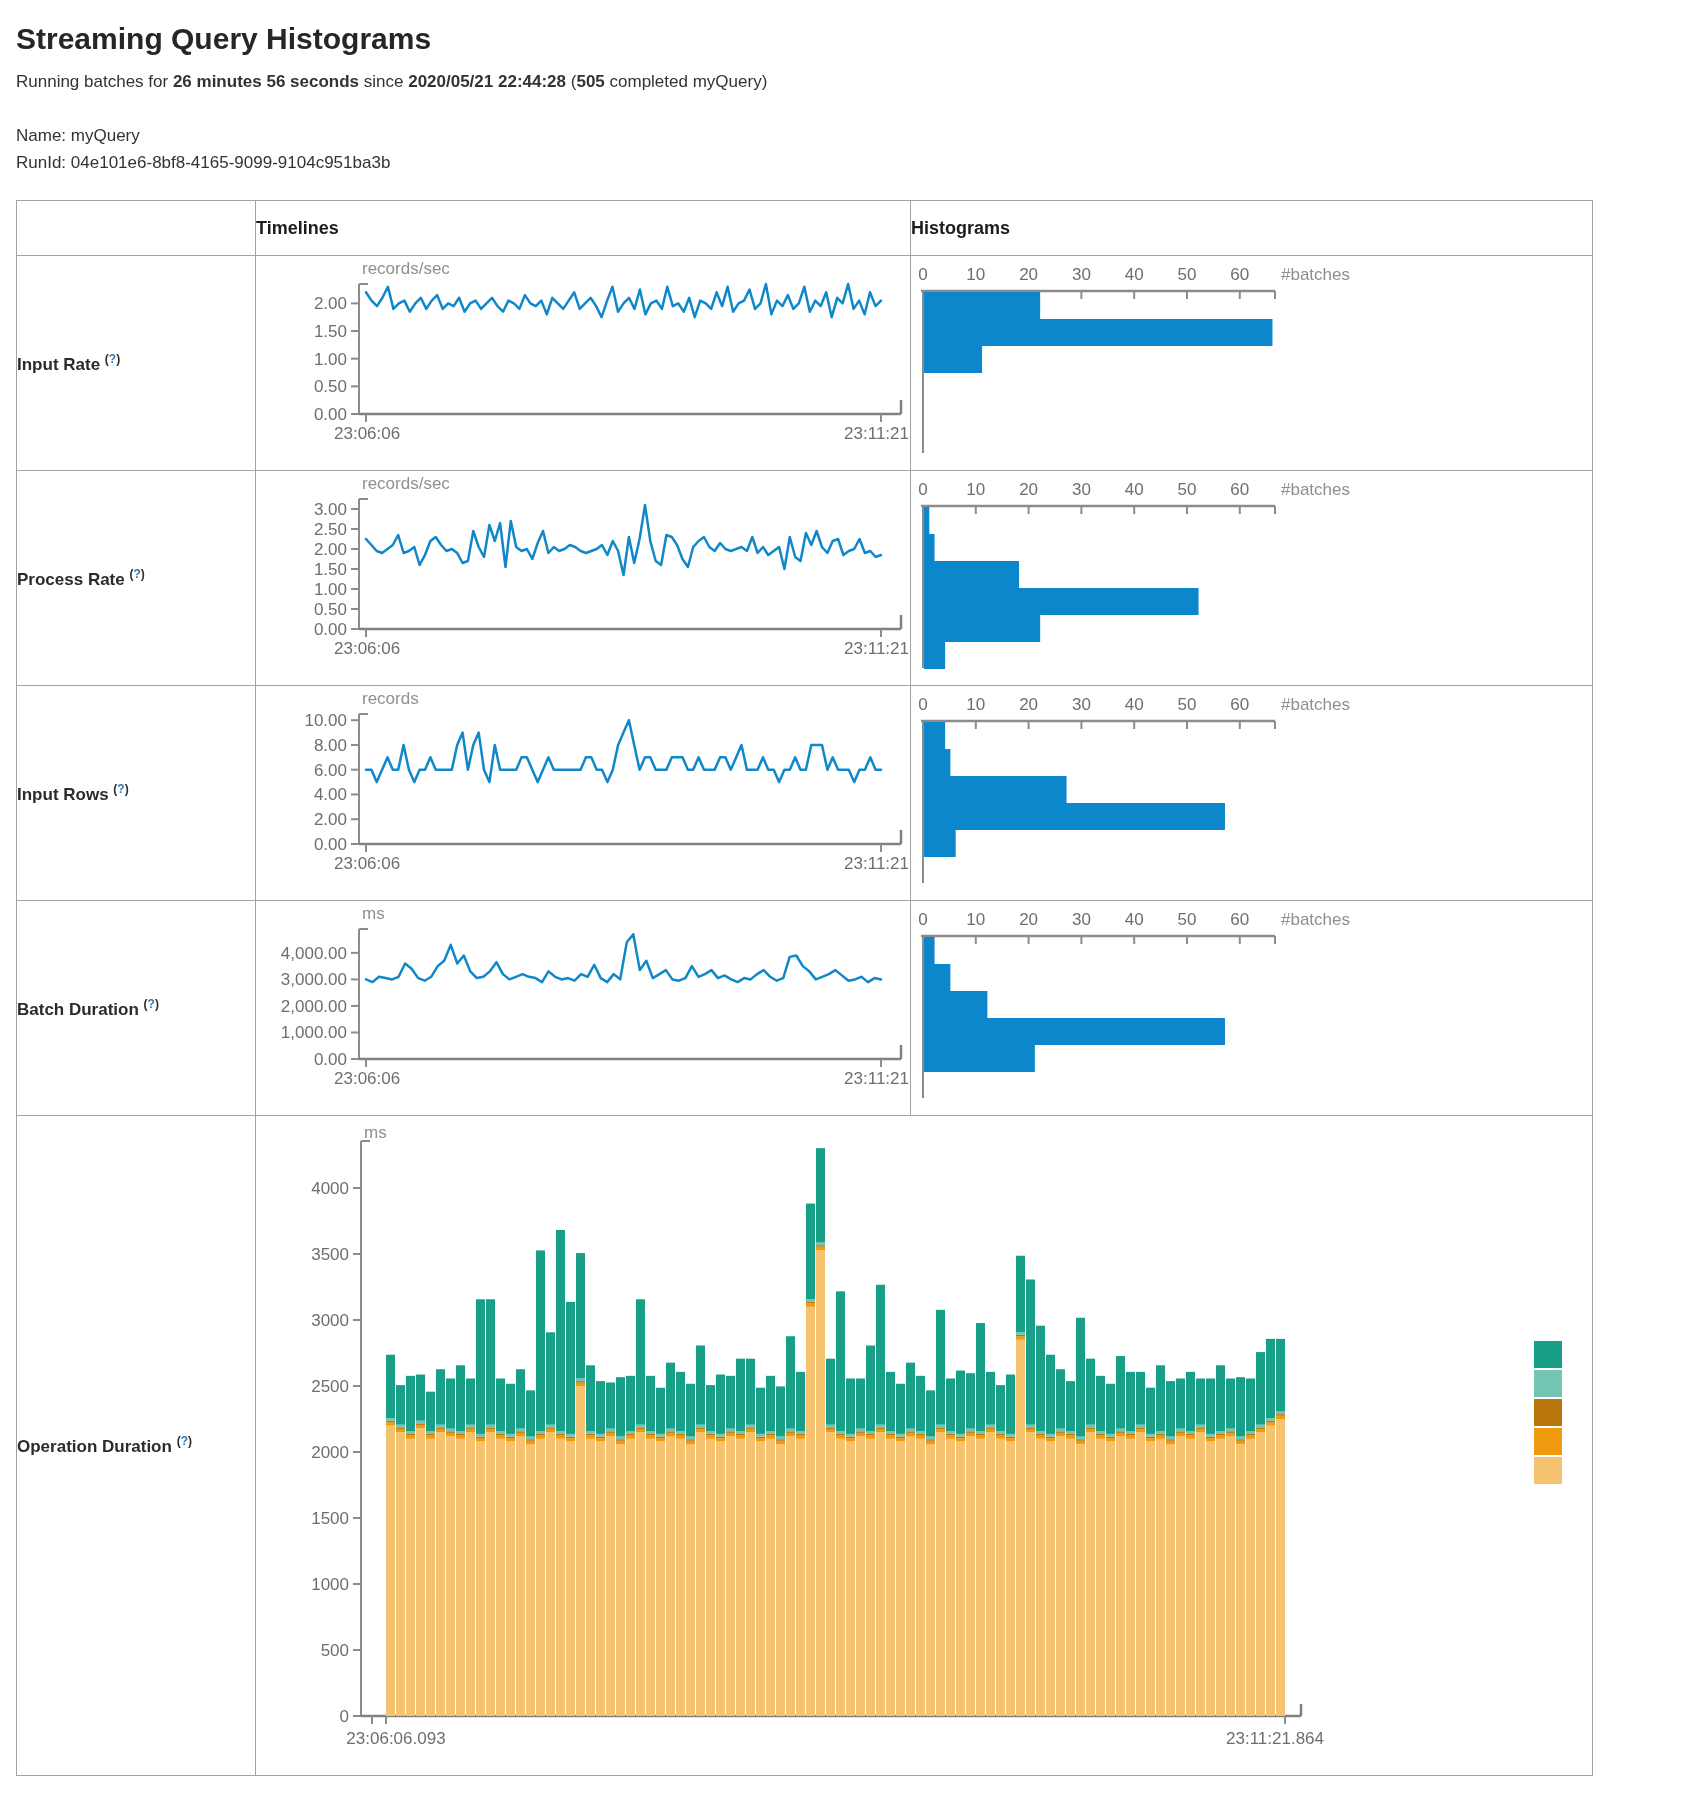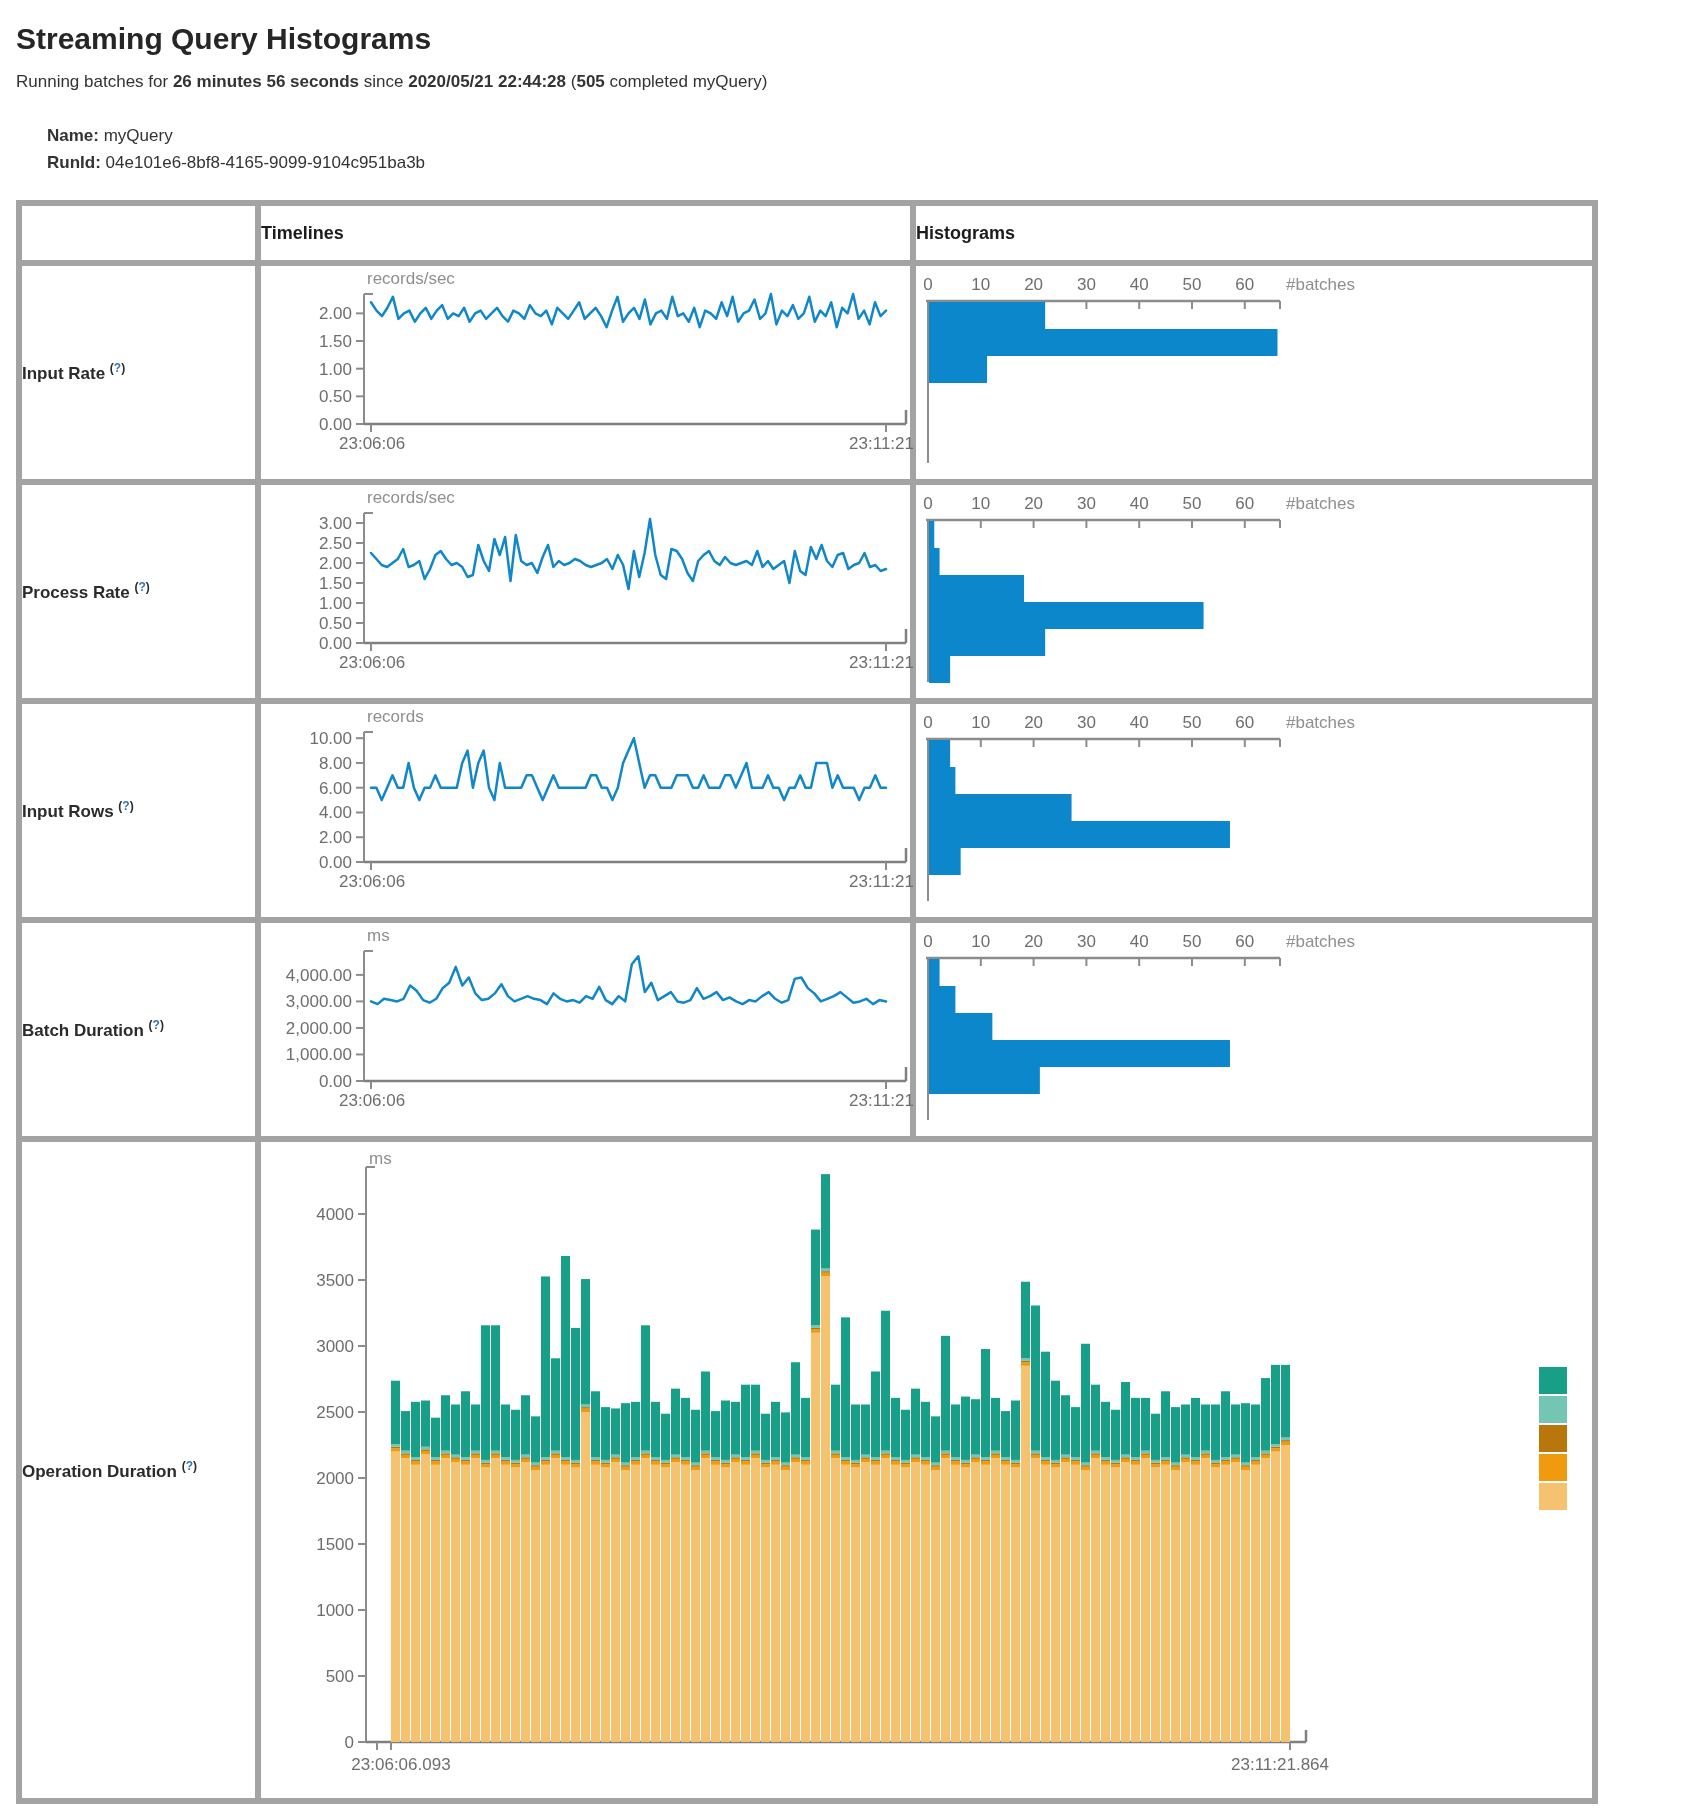--- a/index.html
+++ b/index.html
@@ -2,23 +2,23 @@
 <html><head>
 <meta charset="utf-8">
 <style>
   html,body { margin:0; padding:0; background:#fff; }
   body { font-family:"Liberation Sans", sans-serif; color:#333; width:1693px; }
   .page { padding:12px 16px 20px 16px; }
   .title { font-size:30px; font-weight:bold; color:#262626; margin:10px 0 16px 0; }
   .subtitle { font-size:17px; margin:0 0 30px 0; color:#333; }
   .subtitle b { font-weight:bold; }
   .meta { font-size:17px; line-height:27px; margin-bottom:24px; }
-  .meta b { font-weight:bold;margin-left:31px; }
+  .meta b { font-weight:normal; }
   table.stats { border-collapse:collapse; table-layout:fixed; width:1576px; }
-  table.stats th, table.stats td { border:6px solid #a3a3a3; padding:0; }
+  table.stats th, table.stats td { border:1px solid #a3a3a3; padding:0; }
   col.c-label { width:239px; }
   col.c-timeline { width:655px; }
   col.c-hist { width:682px; }
   thead th { height:54px; text-align:left; vertical-align:middle; font-size:18px; font-weight:bold; color:#1c1c1c; padding-left:8px; }
   td.row-label { vertical-align:middle; padding-left:10px; font-size:17px; font-weight:bold; color:#2b2b2b; }
   td.chart-cell { vertical-align:top;text-align:center; }
   tr.metric-row { height:215px; }
   tr.op-row { height:660px; }
   sup.help { font-size:12px; font-weight:bold; }
   sup.help .q { color:#3276b1; }

